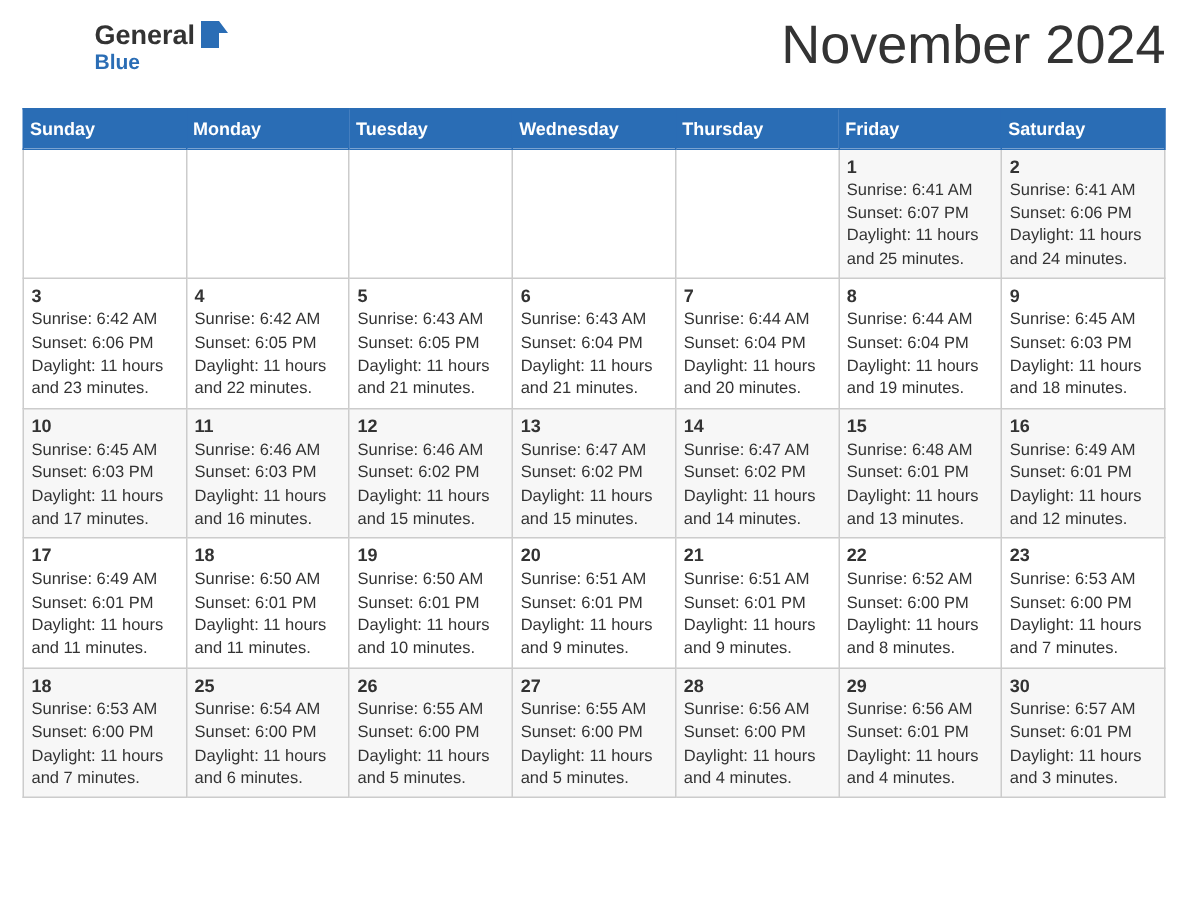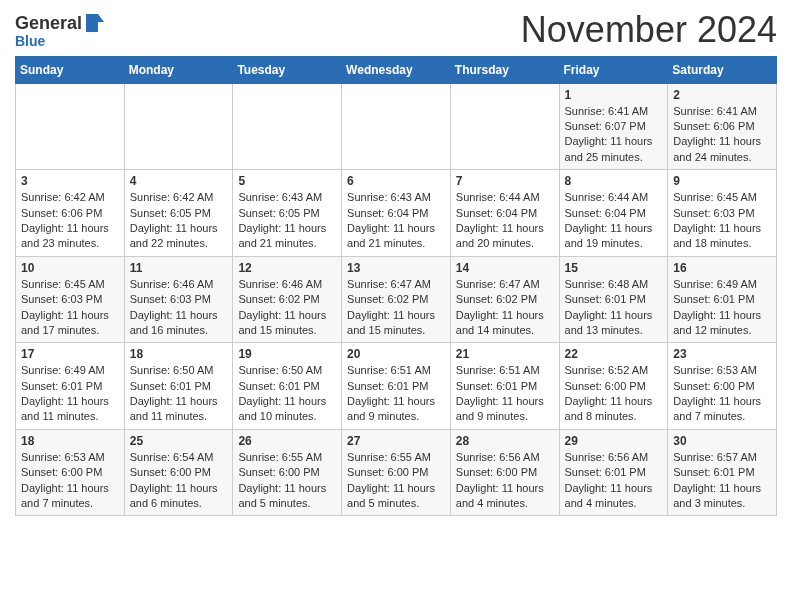--- a/index.html
+++ b/index.html
@@ -19,20 +19,21 @@
       display: flex;
       align-items: flex-start;
       justify-content: space-between;
       margin-bottom: 4px;
     }
     .logo {
       display: flex;
       flex-direction: column;
       align-items: flex-start;
       padding-top: 4px;
+      margin-left: 48px;
     }
     .logo-general {
       font-size: 18px;
       font-weight: bold;
       color: #333;
       line-height: 1.1;
     }
     .logo-blue {
       font-size: 14px;
       font-weight: bold;
@@ -53,21 +54,21 @@
       line-height: 1.1;
     }
     .location {
       font-size: 16px;
       color: #555;
       margin-top: 2px;
     }
     .calendar {
       width: 100%;
       border-collapse: collapse;
-      margin-top: 6px;
+      margin-top: 22px;
     }
     .calendar thead th {
       background: #2a6db5;
       color: #fff;
       font-size: 12px;
       font-weight: bold;
       padding: 6px 4px;
       text-align: left;
       border: 1px solid #2a6db5;
     }

